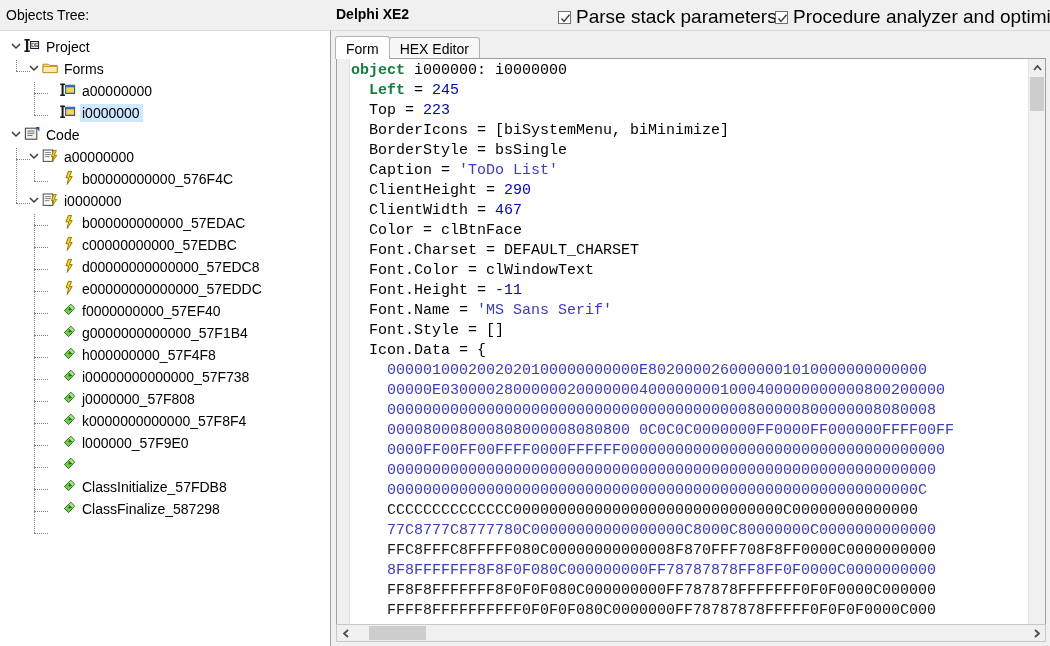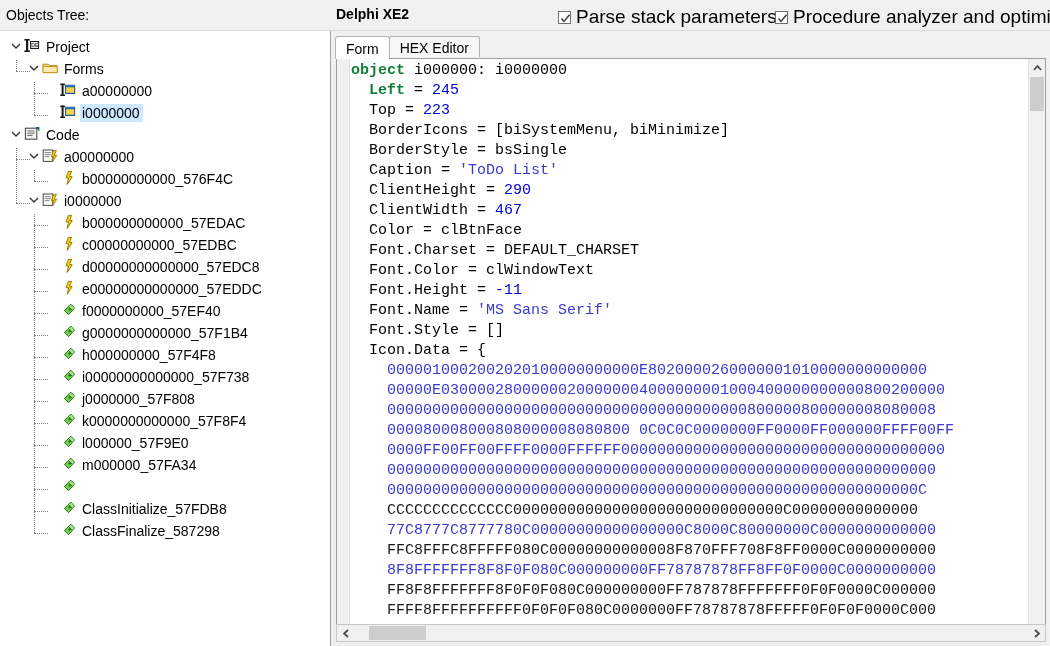--- a/index.html
+++ b/index.html
@@ -113,21 +113,21 @@
     left: 332px; top: 31px;
     width: 718px; height: 615px;
     background: #f0f0f0;
     box-sizing: border-box;
   }
   .tabstrip {
     position: absolute;
     left: 3px; top: 5px;
     height: 22px;
     display: flex;
-    align-items: flex-start;
+    align-items: center;
   }
   .tab {
     height: 21px;
     padding: 2px 10px 0 10px;
     font-size: 14px;
     color: #000;
     background: #f7f7f7;
     border: 1px solid #b4b4b4;
     border-bottom: none;
     border-radius: 3px 3px 0 0;
@@ -495,32 +495,20 @@
           <span style="width: 44px; flex: 0 0 auto;"></span>
           <span class="expander"></span>
           <span class="ticon">
             <svg width="17" height="16" viewBox="0 0 17 16">
               <path d="M4.4 8.6 L8.4 4.4 L12.6 8.4 L8.6 12.6 Z" fill="#6fd14a" stroke="#2a6d18" stroke-width="1"></path>
               <path d="M8.4 4.4 L11 2.2 L14.6 6.2 L12.6 8.4 Z" fill="#a8e88c" stroke="#2a6d18" stroke-width="0.9"></path>
               <circle cx="9.6" cy="7.4" r="1.2" fill="#2a6d18"></circle>
             </svg>
           </span>
           <span class="lbl">l000000_57F9E0</span>
-        </div>
-        <div class="tnode">
-          <span style="width: 44px; flex: 0 0 auto;"></span>
-          <span class="expander"></span>
-          <span class="ticon">
-            <svg width="17" height="16" viewBox="0 0 17 16">
-              <path d="M4.4 8.6 L8.4 4.4 L12.6 8.4 L8.6 12.6 Z" fill="#6fd14a" stroke="#2a6d18" stroke-width="1"></path>
-              <path d="M8.4 4.4 L11 2.2 L14.6 6.2 L12.6 8.4 Z" fill="#a8e88c" stroke="#2a6d18" stroke-width="0.9"></path>
-              <circle cx="9.6" cy="7.4" r="1.2" fill="#2a6d18"></circle>
-            </svg>
-          </span>
-          <span class="lbl">m000000_57FA34</span>
         </div>
         <div class="tnode">
           <span style="width: 44px; flex: 0 0 auto;"></span>
           <span class="expander"></span>
           <span class="ticon">
             <svg width="17" height="16" viewBox="0 0 17 16">
               <path d="M4.4 8.6 L8.4 4.4 L12.6 8.4 L8.6 12.6 Z" fill="#6fd14a" stroke="#2a6d18" stroke-width="1"></path>
               <path d="M8.4 4.4 L11 2.2 L14.6 6.2 L12.6 8.4 Z" fill="#a8e88c" stroke="#2a6d18" stroke-width="0.9"></path>
               <circle cx="9.6" cy="7.4" r="1.2" fill="#2a6d18"></circle>
             </svg>

